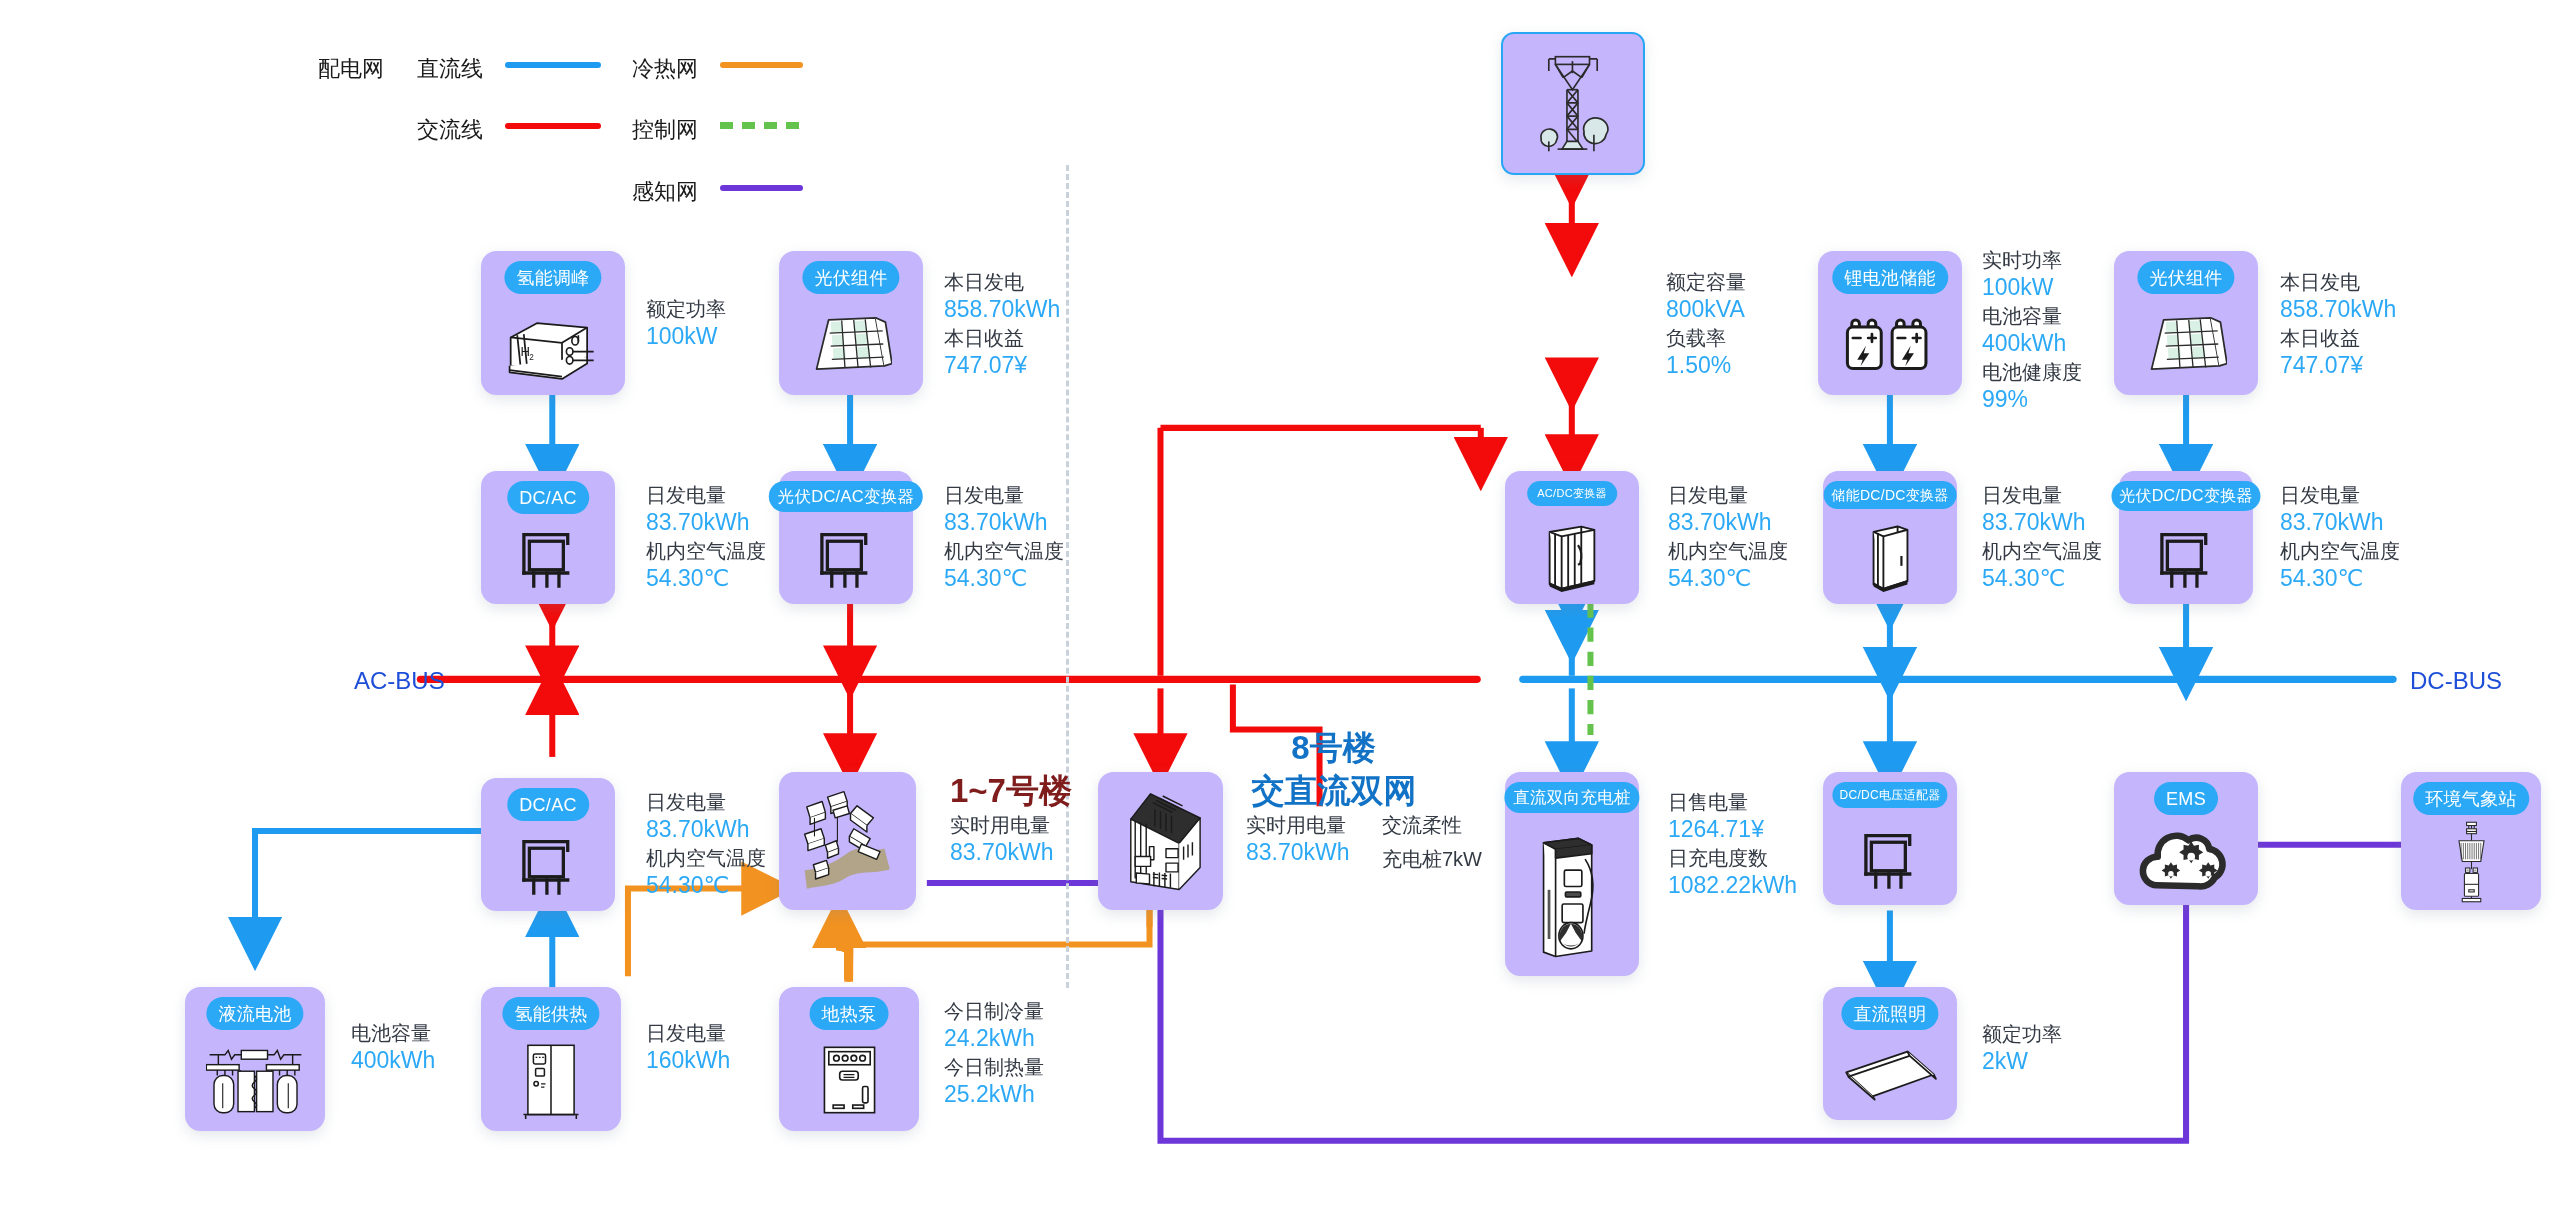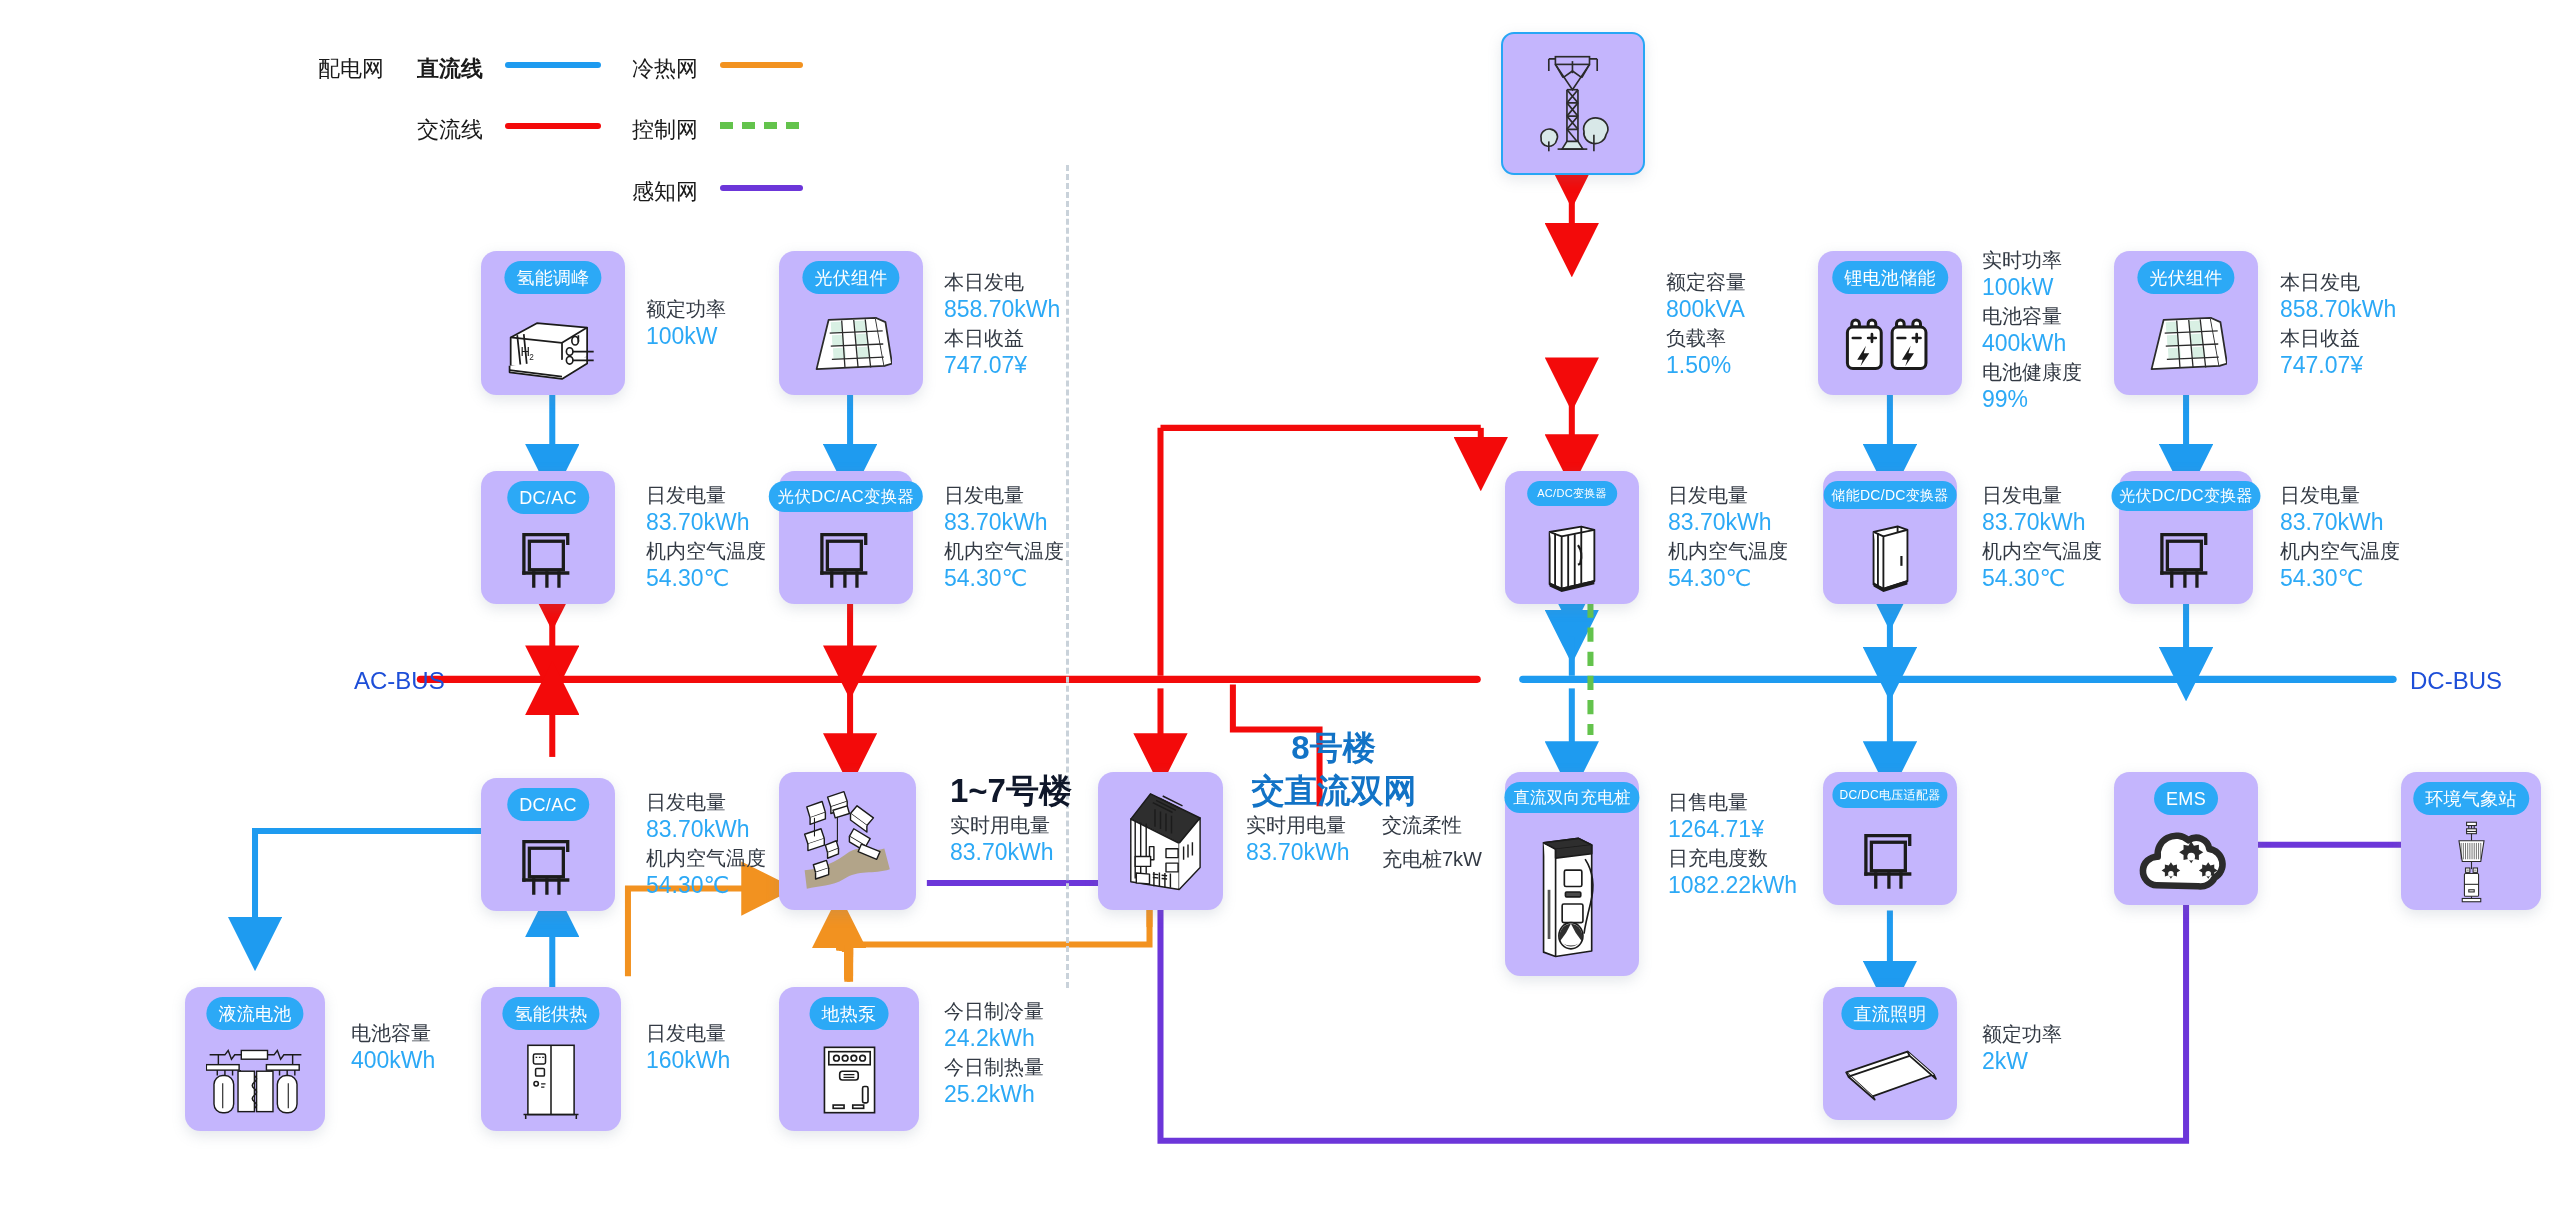--- a/index.html
+++ b/index.html
@@ -51,21 +51,21 @@
   .card .art svg { display:block; }
 
   
   .stats { position:absolute; white-space:nowrap; }
   .stats .k { font-size:20px; color:#333a44; line-height:1.30; }
   .stats .v { font-size:23px; color:#2CA9F6; line-height:1.30; }
   .bus-label { position:absolute; font-size:24px; color:#1d4ed8; white-space:nowrap; }
 
   
   .big-title { position:absolute; font-weight:bold; white-space:nowrap; line-height:1.16; }
-  .title-red { color:#0f172a; font-size:33px; }
+  .title-red { color:#7f1d1d; font-size:33px; }
   .title-blue { color:#1273c6; font-size:33px; text-align:center; }
 
   
   .divider {
     position:absolute;
     border-left:3.3px dashed #c9d2da;
   }
   svg.wires { position:absolute; left:0; top:0; width:2576px; height:1221px; pointer-events:none; }
 </style>
 </head>
@@ -178,21 +178,21 @@
 
     <g stroke="#63C34C" stroke-width="11" fill="none" stroke-dasharray="26 18">
       <path d="M2900,1100 L2900,1340"></path>
     </g>
   </svg>
 
   <div class="abs" style="left:318px; top:54px;">
     <span class="legend-label">配电网</span>
   </div>
 
-  <div class="abs" style="left:417px; top:54px;font-weight:bold;">
+  <div class="abs" style="left:417px; top:54px;">
     <span class="legend-label">直流线</span>
   </div>
   <div class="abs legend-swatch" style="left:505px; top:62px; width:96px; background:#1E9BF0;"></div>
 
   <div class="abs" style="left:417px; top:115px;">
     <span class="legend-label">交流线</span>
   </div>
   <div class="abs legend-swatch" style="left:505px; top:123px; width:96px; background:#F30A0A;"></div>
 
   <div class="abs" style="left:632px; top:54px;text-align:right;">

